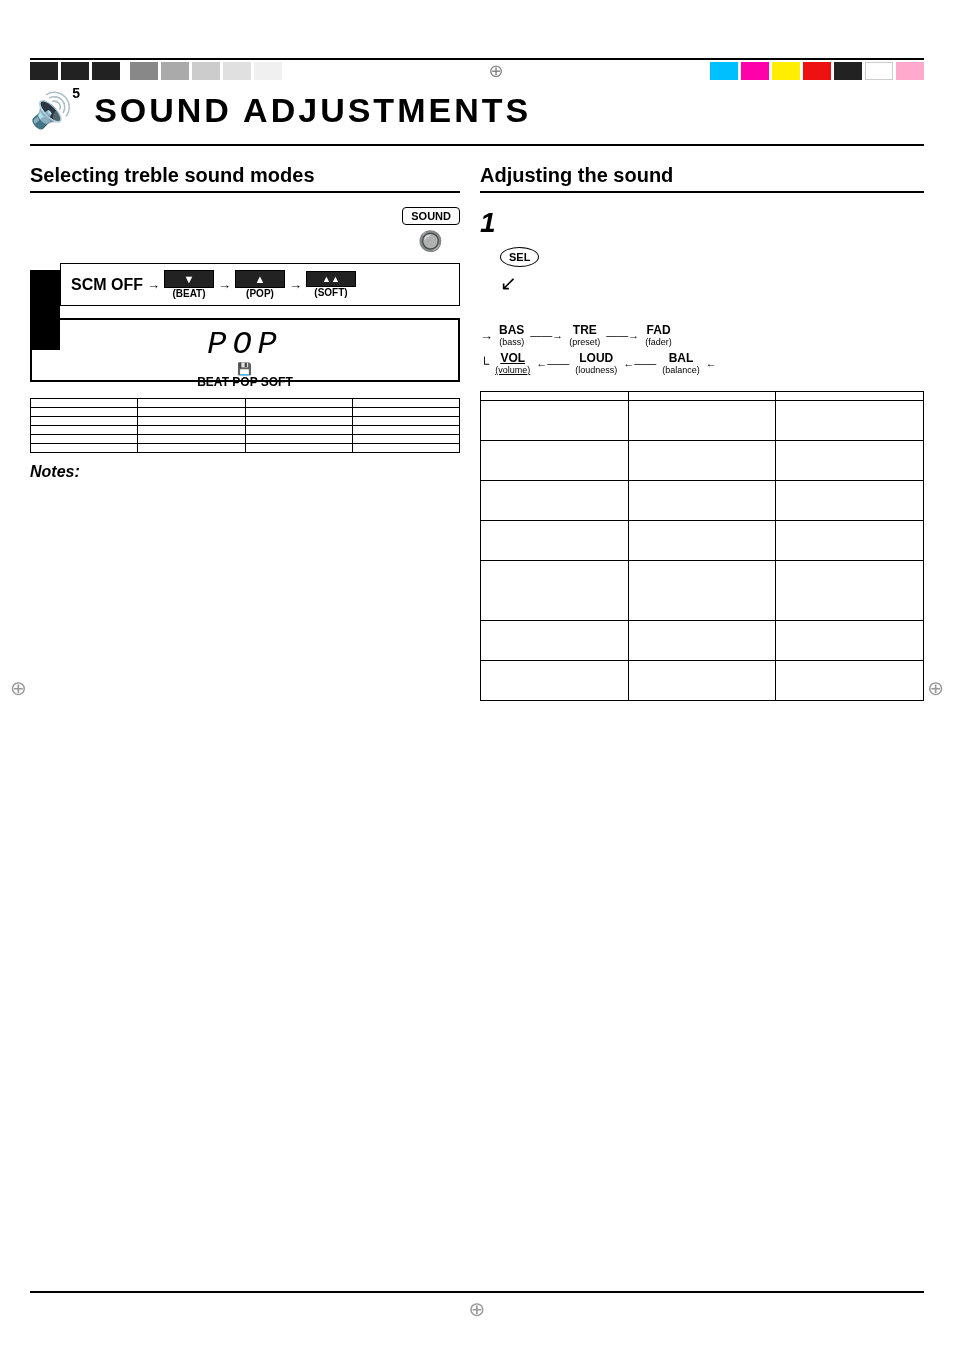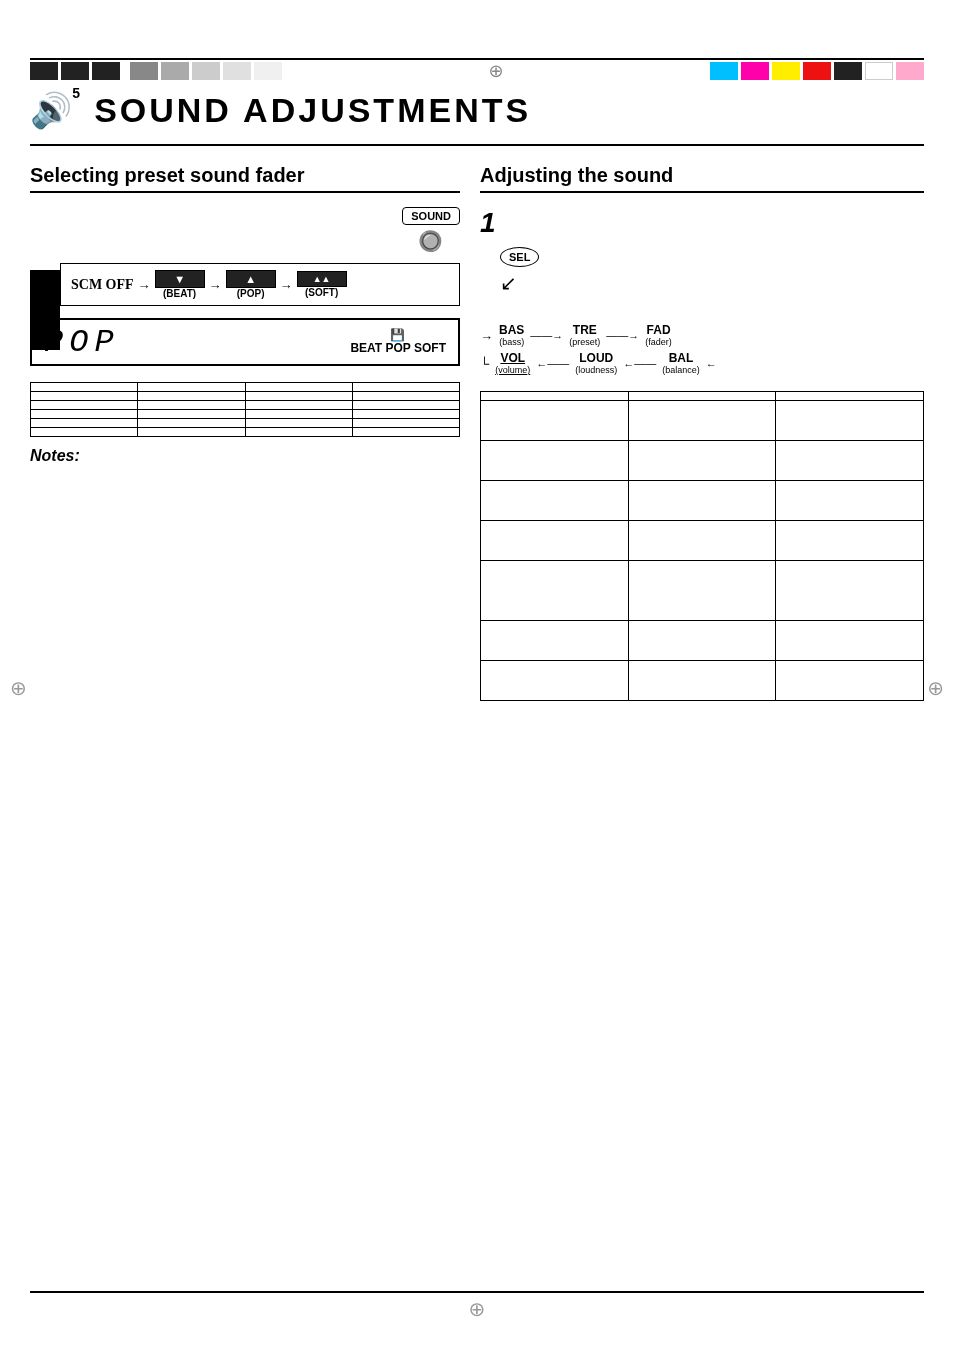--- a/index.html
+++ b/index.html
@@ -167,21 +167,22 @@
     }
 
     
     .display-box {
       border: 2px solid #000;
       display: flex;
       align-items: center;
       justify-content: space-between;
       padding: 6px 12px;
       margin: 10px 0 16px 0;
-      height: 48px;
+      height: 64px;
+      flex-direction: column;
     }
     .display-text {
       font-size: 30px;
       font-style: italic;
       font-family: 'Courier New', monospace;
       letter-spacing: 4px;
     }
     .display-indicator {
       font-size: 9px;
       text-align: center;
@@ -369,38 +370,38 @@
       🔊<sup style="font-size:14px; position:relative; top:-12px; font-weight:bold;">5</sup>
     </div>
     <div style="font-size:34px; font-weight:bold; letter-spacing:3px;">SOUND ADJUSTMENTS</div>
   </div>
 
   <div class="title-divider"></div>
 
   <div class="two-col">
 
     <div class="col-left">
-      <div class="section-header">Selecting preset sound fader</div>
+      <div class="section-header">Selecting treble sound modes</div>
 
       <div class="sound-button-area">
         <div style="display:flex; flex-direction:column; align-items:flex-start;">
           <div style="display:flex; align-items:flex-start;">
             <div style="display:flex; flex-direction:column; align-items:center;">
               <div class="sound-btn-box">
                 <span>SOUND</span>
               </div>
 
               <div style="margin-top:4px; font-size:20px;">🔘</div>
             </div>
           </div>
         </div>
       </div>
 
       <div style="display:flex; align-items:center; gap:4px; margin: 6px 0 12px 30px; font-size:12px; font-weight:bold; border: 1.5px solid #000; padding: 6px 10px; background:#fff;">
-        <span style="font-size:14px; font-weight:bold;font-family:Liberation Serif, serif;">SCM OFF</span>
+        <span style="font-size:16px; font-weight:bold;">SCM OFF</span>
         <span style="font-size:13px;">→</span>
         <div class="mode-group">
           <div class="mode-icon">▼</div>
           <div class="mode-label">(BEAT)</div>
         </div>
         <span style="font-size:13px;">→</span>
         <div class="mode-group">
           <div class="mode-icon">▲</div>
           <div class="mode-label">(POP)</div>
         </div>

